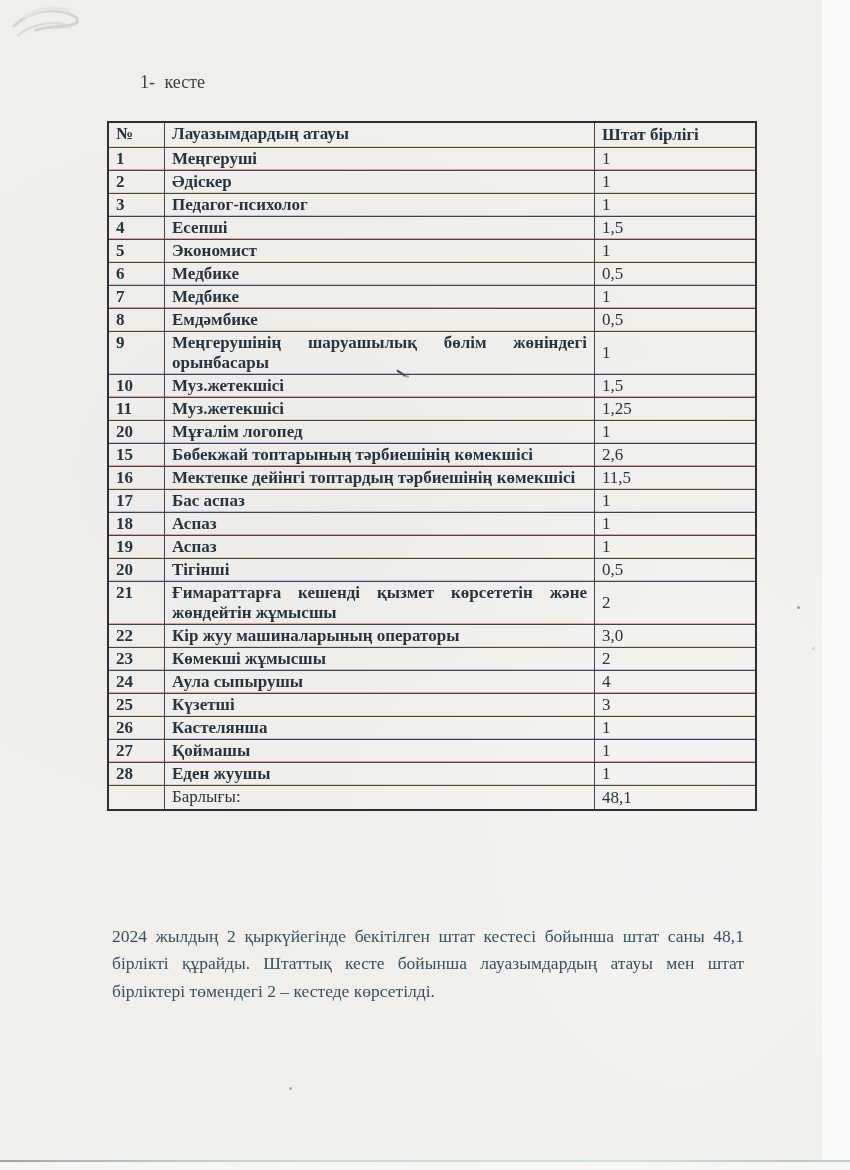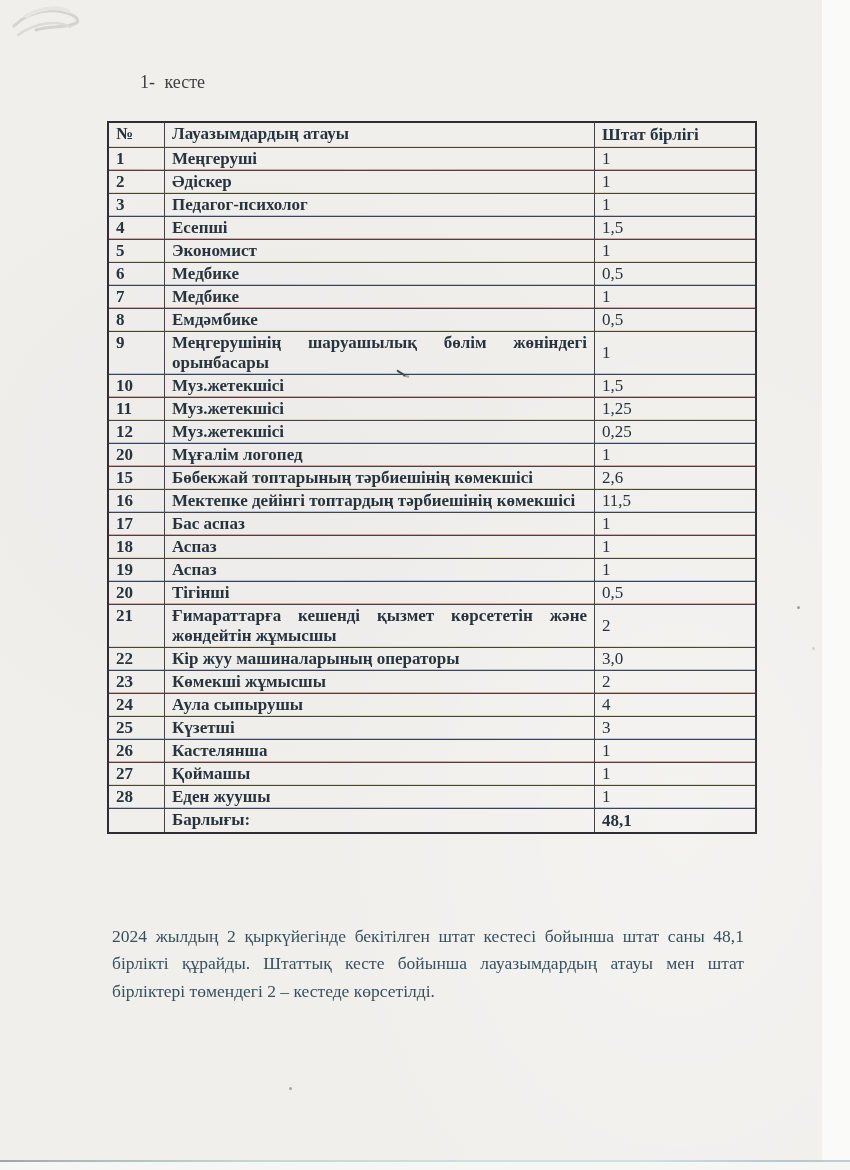--- a/index.html
+++ b/index.html
@@ -63,21 +63,21 @@
   .col-name  { width: 415px; text-align: justify; vertical-align: top; font-weight: bold; }
   .col-units { width: 146px; vertical-align: middle; }
   .doc-table tbody td { height: 20px; }
 
   
   .doc-table tbody tr:nth-child(3n+1) td { box-shadow: inset 0 -1px 0 rgba(196,88,74,0.50); }
   .doc-table tbody tr:nth-child(3n+2) td { box-shadow: inset 0 -1px 0 rgba(200,180,90,0.40); }
   .doc-table tbody tr:nth-child(3n)   td { box-shadow: inset 0 -1px 0 rgba(110,140,195,0.45); }
   .doc-table tbody tr:nth-child(28)   td { box-shadow: inset 0 -2px 0 rgba(185,58,48,0.60); }
 
-  .doc-table tfoot td { font-weight: bold; height: 21px; }
+  .doc-table tfoot td { font-weight: normal; height: 21px; }
 
   .body-text {
     position: absolute; left: 112px; top: 905px; width: 632px;
     font-size: 17.5px; line-height: 27.5px;
     text-align: justify;
     color: #35505e;
     font-family: Liberation Serif, serif;
   }
 
   
@@ -169,25 +169,20 @@
         <td class="col-num">10</td>
         <td class="col-name">Муз.жетекшісі</td>
         <td class="col-units">1,5</td>
       </tr>
       <tr>
         <td class="col-num">11</td>
         <td class="col-name">Муз.жетекшісі</td>
         <td class="col-units">1,25</td>
       </tr>
       <tr>
-        <td class="col-num">12</td>
-        <td class="col-name">Муз.жетекшісі</td>
-        <td class="col-units">0,25</td>
-      </tr>
-      <tr>
         <td class="col-num">20</td>
         <td class="col-name">Мұғалім логопед</td>
         <td class="col-units">1</td>
       </tr>
       <tr>
         <td class="col-num">15</td>
         <td class="col-name">Бөбекжай топтарының тәрбиешінің көмекшісі</td>
         <td class="col-units">2,6</td>
       </tr>
       <tr>

